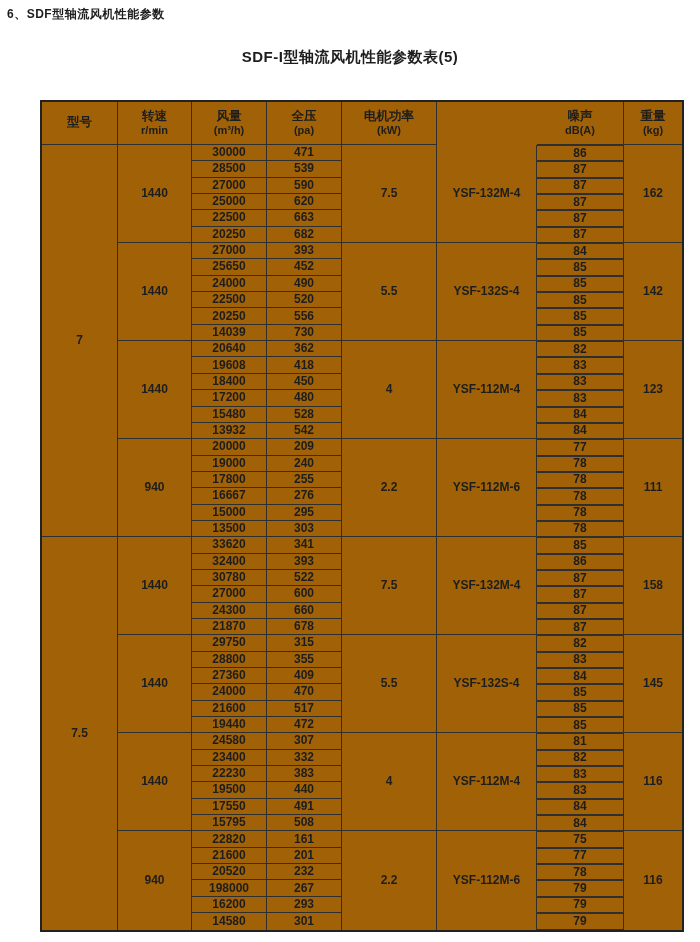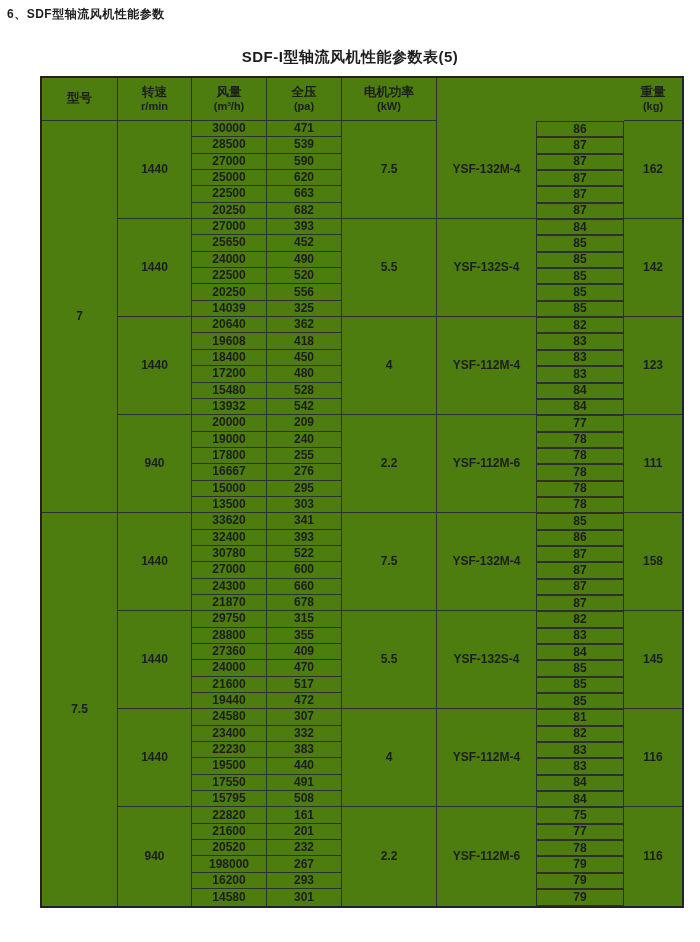--- a/index.html
+++ b/index.html
@@ -25,22 +25,22 @@
     text-align:center;
     margin-top:25px;
     letter-spacing:0.5px;
   }
   .perf-table{
     display:grid;
     grid-template-columns:76px 74px 75px 75px 95px 100px 87px 58px;
     grid-template-rows:43px repeat(48,16.35px);
     width:640px;
     border:2px solid var(--frame);
-    margin:9px 0 0 40px;
-    background:#4d7c0f;
+    margin:33px 0 0 40px;
+    background:#a16207;
     box-sizing:content-box;
   }
   .cell{
     display:flex;align-items:center;justify-content:center;
     font-size:12px;font-weight:bold;
     box-sizing:border-box;
     line-height:1.1;
     white-space:nowrap;
   }
   .hc{flex-direction:column;font-size:12.5px;}
@@ -72,20 +72,24 @@
       <span>风量</span>
       <span class="sub">(m³/h)</span>
     </div>
     <div class="cell hc bb br" style="grid-area: 1 / 4;">
       <span>全压</span>
       <span class="sub">(pa)</span>
     </div>
     <div class="cell hc bb br" style="grid-area: 1 / 5;">
       <span>电机功率</span>
       <span class="sub">(kW)</span>
+    </div>
+    <div class="cell hc bb br" style="grid-area: 1 / 7;">
+      <span>噪声</span>
+      <span class="sub">dB(A)</span>
     </div>
     <div class="cell hc bb" style="grid-area: 1 / 8;">
       <span>重量</span>
       <span class="sub">(kg)</span>
     </div>
     <div class="cell br bb" style="grid-area: 2 / 1 / span 24;">7</div>
     <div class="cell br bb" style="grid-area: 2 / 2 / span 6;">1440</div>
     <div class="cell br bb" style="grid-area: 2 / 3;">30000</div>
     <div class="cell br bb" style="grid-area: 2 / 4;">471</div>
     <div class="cell noisebox" style="grid-area: 2 / 7;">86</div>
@@ -117,21 +121,21 @@
     <div class="cell br bb" style="grid-area: 10 / 3;">24000</div>
     <div class="cell br bb" style="grid-area: 10 / 4;">490</div>
     <div class="cell noisebox" style="grid-area: 10 / 7;">85</div>
     <div class="cell br bb" style="grid-area: 11 / 3;">22500</div>
     <div class="cell br bb" style="grid-area: 11 / 4;">520</div>
     <div class="cell noisebox" style="grid-area: 11 / 7;">85</div>
     <div class="cell br bb" style="grid-area: 12 / 3;">20250</div>
     <div class="cell br bb" style="grid-area: 12 / 4;">556</div>
     <div class="cell noisebox" style="grid-area: 12 / 7;">85</div>
     <div class="cell br bb" style="grid-area: 13 / 3;">14039</div>
-    <div class="cell br bb" style="grid-area: 13 / 4;">325</div>
+    <div class="cell br bb" style="grid-area: 13 / 4;">730</div>
     <div class="cell noisebox" style="grid-area: 13 / 7;">85</div>
     <div class="cell br bb" style="grid-area: 8 / 5 / span 6;">5.5</div>
     <div class="cell br bb" style="grid-area: 8 / 6 / span 6;">YSF-132S-4</div>
     <div class="cell  bb" style="grid-area: 8 / 8 / span 6;">142</div>
     <div class="cell br bb" style="grid-area: 14 / 2 / span 6;">1440</div>
     <div class="cell br bb" style="grid-area: 14 / 3;">20640</div>
     <div class="cell br bb" style="grid-area: 14 / 4;">362</div>
     <div class="cell noisebox" style="grid-area: 14 / 7;">82</div>
     <div class="cell br bb" style="grid-area: 15 / 3;">19608</div>
     <div class="cell br bb" style="grid-area: 15 / 4;">418</div>

